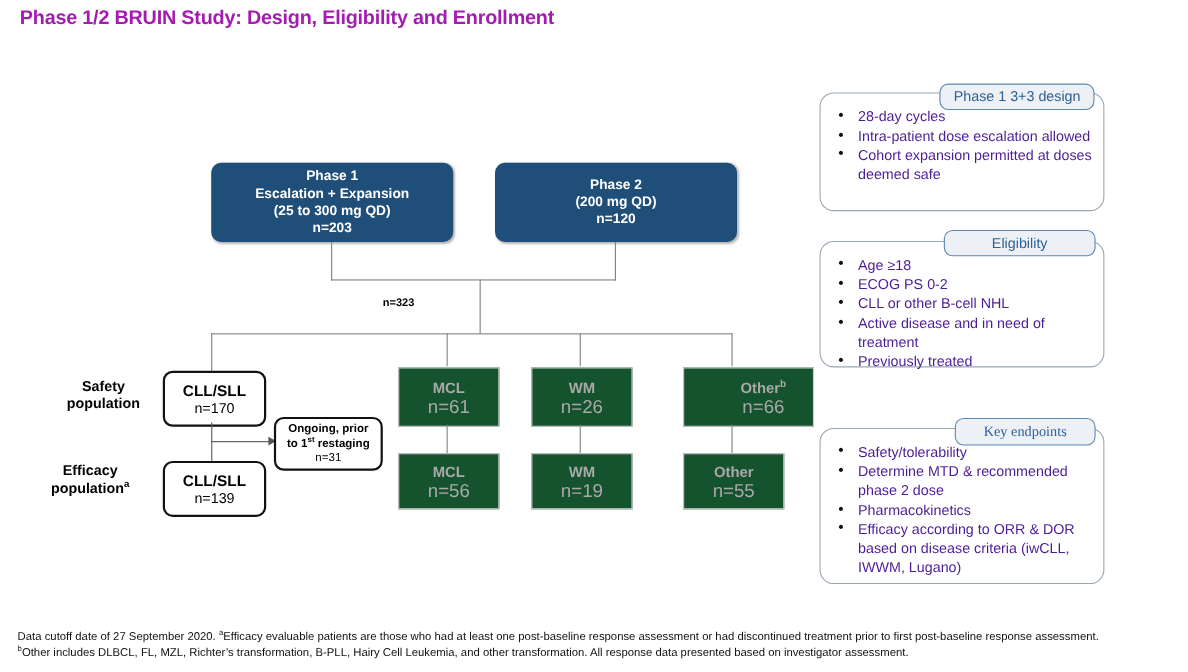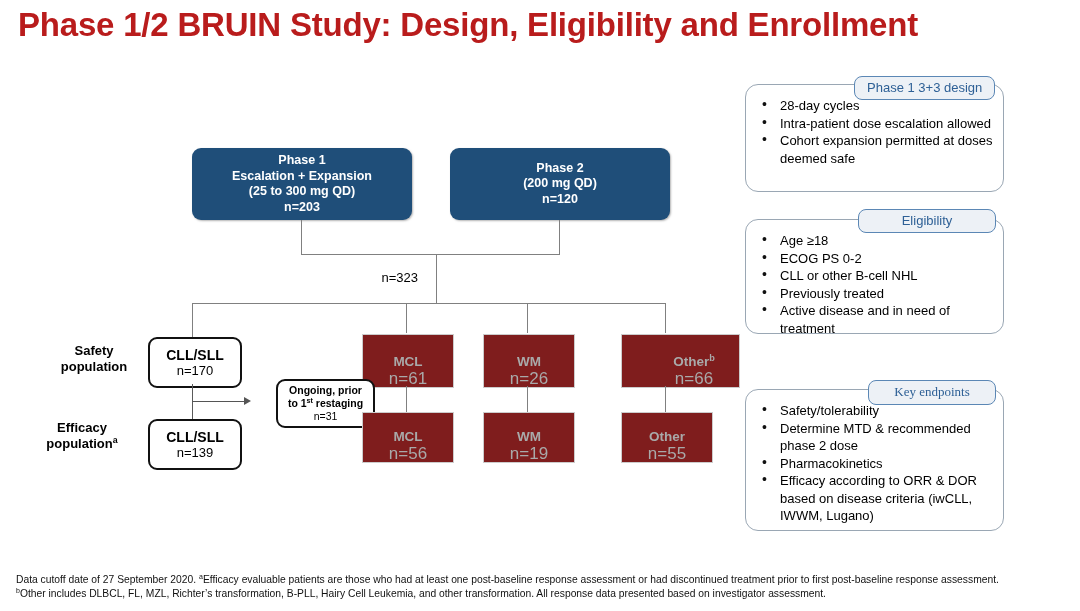--- a/index.html
+++ b/index.html
@@ -6,22 +6,22 @@
   body{
     width:1080px;height:611px;background:#ffffff;overflow:hidden;
     font-family:"Liberation Sans","DejaVu Sans",sans-serif;
     color:#000;position:relative;
   }
   #slide{position:relative;width:1080px;height:611px;}
 
   
   .title{
     position:absolute;left:18px;top:6px;
-    font-size:33px;font-weight:bold;letter-spacing:-0.2px;
-    color:#b91c1c;white-space:nowrap;text-align:right;
+    font-size:18px;font-weight:bold;letter-spacing:-0.2px;
+    color:#a21caf;white-space:nowrap;text-align:right;
   }
 
   
   .navy-box{
     position:absolute;background:#1F4E79;border-radius:9px;
     box-shadow:1px 1px 2px rgba(120,120,120,.55);
     color:#fff;font-weight:bold;font-size:12.5px;line-height:15.5px;
     display:flex;align-items:center;justify-content:center;text-align:center;
   }
   .navy-box .ln{display:block;}
@@ -30,40 +30,40 @@
     position:absolute;background:#fff;border:2.6px solid #111;border-radius:9px;
     display:flex;flex-direction:column;align-items:center;justify-content:center;
     text-align:center;color:#000;
   }
   .black-box .t1{font-size:14px;font-weight:bold;line-height:16px;}
   .black-box .t2{font-size:13px;font-weight:normal;line-height:16px;}
 
   .small-black-box{
     position:absolute;background:#fff;border:2.4px solid #111;border-radius:9px;
     display:flex;flex-direction:column;align-items:center;justify-content:center;
-    text-align:center;color:#000;font-size:10.5px;line-height:13px;margin-left:27px;
+    text-align:center;color:#000;font-size:10.5px;line-height:13px;
   }
   .small-black-box .b{font-weight:bold;}
   .small-black-box .n{font-weight:normal;}
 
   .gray-box{
-    position:absolute;background:#7f1d1d;border:1.3px solid #CCCCCC;
-    display:flex;flex-direction:column;align-items:center;justify-content:flex-end;
+    position:absolute;background:#14532d;border:1.3px solid #CCCCCC;
+    display:flex;flex-direction:column;align-items:center;justify-content:center;
     text-align:center;color:#A9A9A9;
   }
   .gray-box .t1{font-size:13.5px;font-weight:bold;line-height:17px;}
   .gray-box .t2{font-size:17px;font-weight:normal;line-height:17px;}
 
   .row-label{
     position:absolute;text-align:center;font-size:13px;font-weight:bold;
     line-height:16px;color:#000;
   }
   .n-label{
-    position:absolute;font-size:13px;font-weight:normal;color:#000;
-    text-align:right;
+    position:absolute;font-size:10px;font-weight:bold;color:#000;
+    text-align:left;
   }
 
   
   .vline{position:absolute;background:#808080;width:1.4px;}
   .hline{position:absolute;background:#808080;height:1.4px;}
   .vline.dark{background:#5a5a5a;}
   .arrow-line{position:absolute;height:1.4px;background:#555;}
   .arrow-head{
     position:absolute;width:0;height:0;
     border-top:4.5px solid transparent;border-bottom:4.5px solid transparent;
@@ -74,21 +74,21 @@
 
   
   .callout{
     position:absolute;background:#fff;border:1.2px solid #9AA7B4;
     border-radius:13px;
   }
   .callout ul{
     margin:0;padding:12px 10px 10px 34px;list-style:none;
   }
   .callout li{
-    position:relative;font-size:13px;line-height:17.5px;color:#000000;
+    position:relative;font-size:13px;line-height:17.5px;color:#4c1d95;
     margin-bottom:0px;
   }
   .callout li::before{
     content:"•";position:absolute;left:-18px;top:-1px;font-size:14px;color:#111;
   }
   .badge{
     position:absolute;background:#EDF1F6;border:1.2px solid #5B87B5;
     border-radius:8px;color:#2E6096;font-size:13px;
     padding:3px 12px 4px 12px;white-space:nowrap;text-align:center;
   }
@@ -207,22 +207,22 @@
       <li>Cohort expansion permitted at doses deemed safe</li>
     </ul>
   </div>
   <div class="badge" style="left:854px;top:76px;">Phase 1 3+3 design</div>
 
   <div class="callout" style="left:745px;top:219px;width:257px;height:113px;">
     <ul>
       <li>Age ≥18</li>
       <li>ECOG PS 0-2</li>
       <li>CLL or other B-cell NHL</li>
+      <li>Active disease and in need of treatment</li>
       <li>Previously treated</li>
-      <li>Active disease and in need of treatment</li>
     </ul>
   </div>
   <div class="badge" style="left:858px;top:209px;width:112px;">Eligibility</div>
 
   <div class="callout" style="left:745px;top:389px;width:257px;height:140px;">
     <ul>
       <li>Safety/tolerability</li>
       <li>Determine MTD &amp; recommended phase 2 dose</li>
       <li>Pharmacokinetics</li>
       <li>Efficacy according to ORR &amp; DOR based on disease criteria (iwCLL, IWWM, Lugano)</li>

